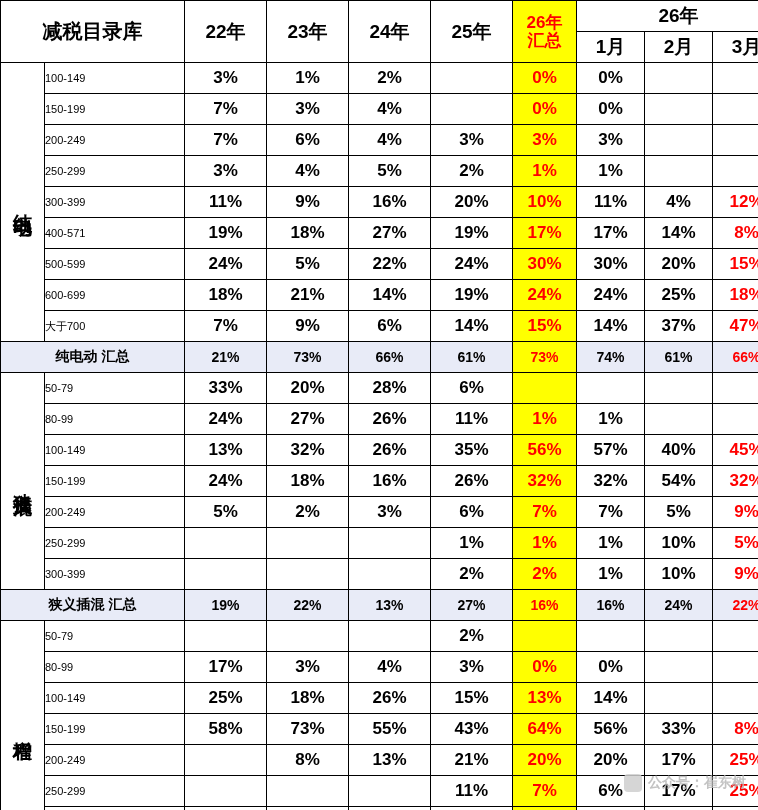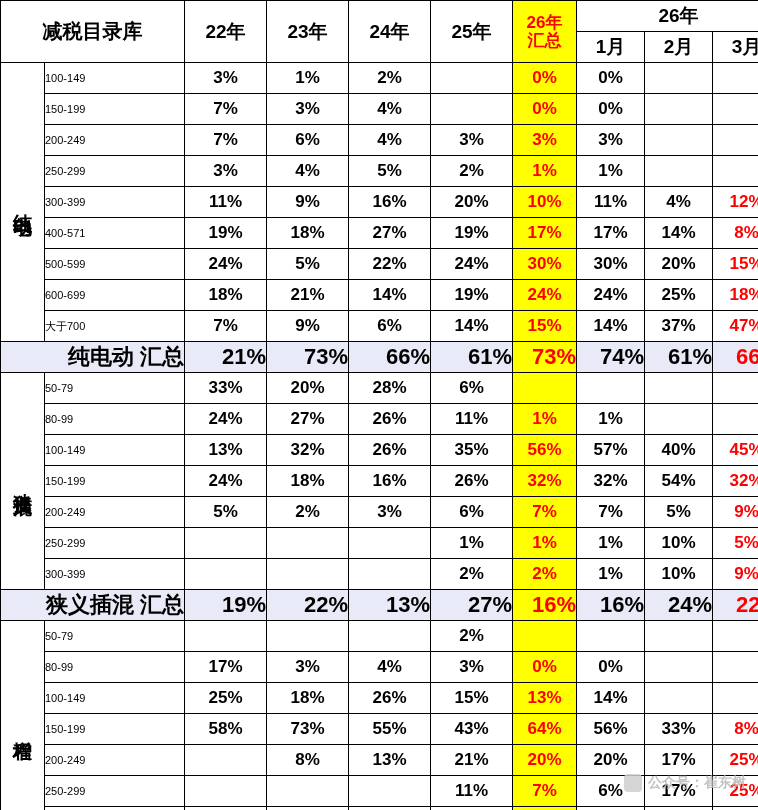--- a/index.html
+++ b/index.html
@@ -48,22 +48,21 @@
     font-size:19px;
     font-weight:bold;
     line-height:1.15;
     letter-spacing:2px;
   }
   .val{font-size:17px;}
   .red{color:#ff0000;}
   .yellow{background:#ffff00;}
   .total-row td{
     background:#e8ebf7;
-    font-size:22px;
-    text-align:right;
+    font-size:14px;
   }
   .total-row td.yellow{background:#ffff00;}
   .range{
     text-align:left;
     font-size:11px;
     font-weight:normal;
   }
   .watermark{
     position:absolute;
     right:12px;

